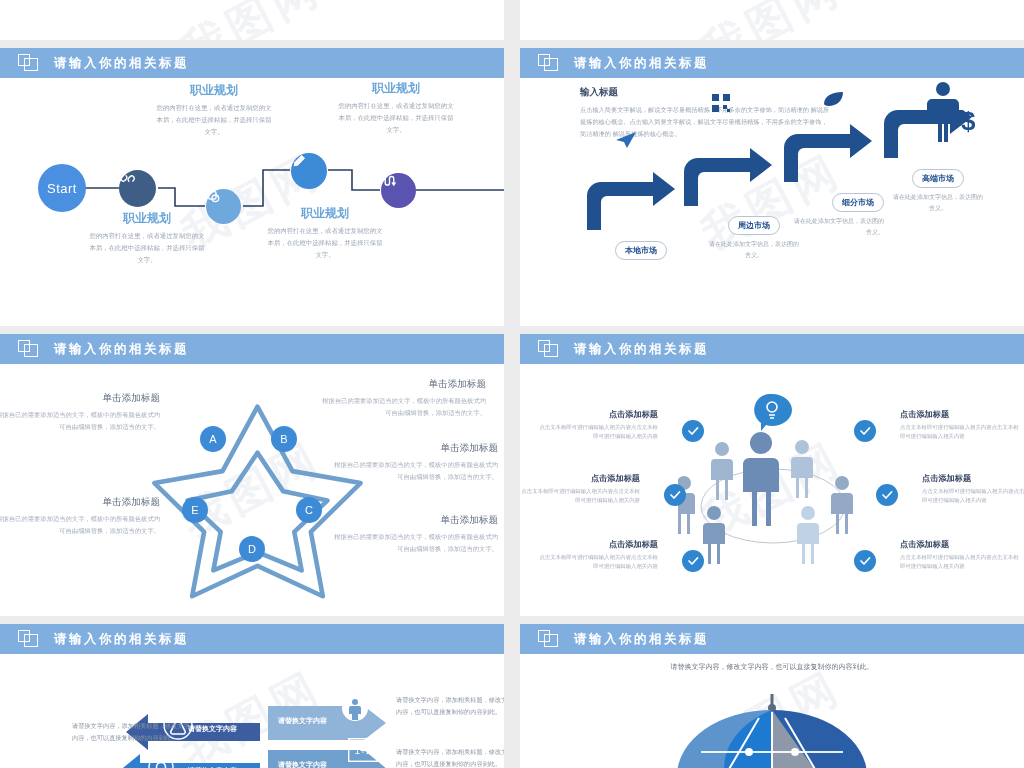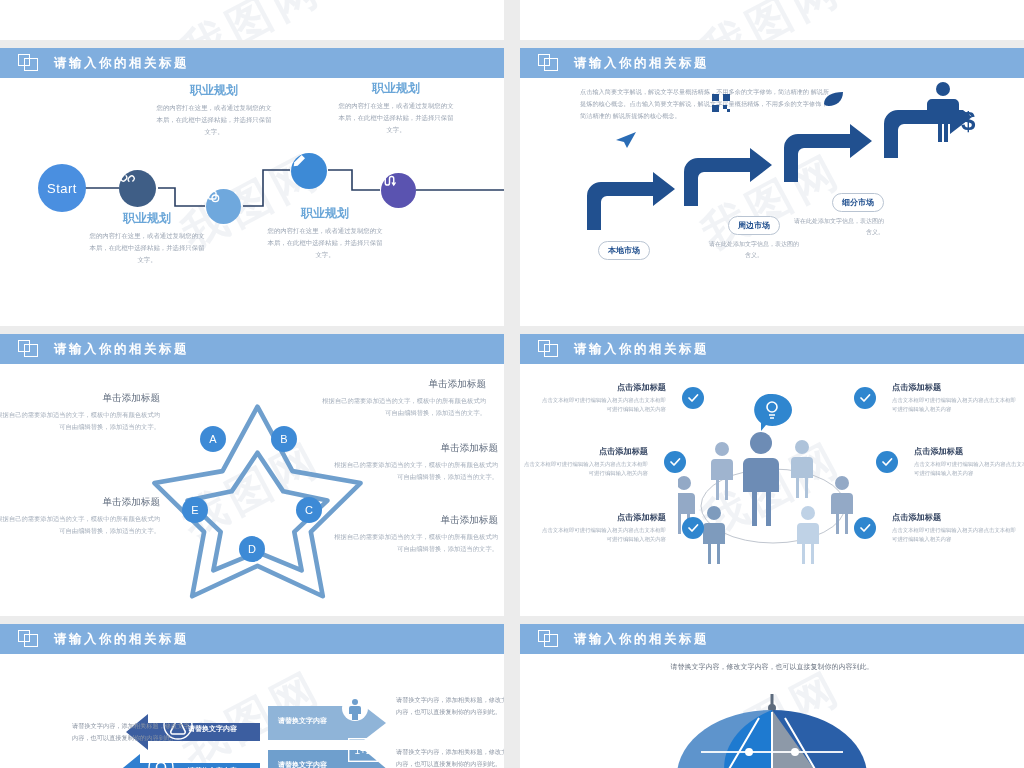--- a/index.html
+++ b/index.html
@@ -72,21 +72,21 @@
   .s3-txt .d{font-size:6.3px;color:#a3adba;line-height:1.95;}
   .s3-txt.r{text-align:right;}
   .s3-txt.l{text-align:right;}
   .star-node{
     position:absolute;width:26px;height:26px;border-radius:50%;
     background:#3d8ad6;color:#fff;font-size:11px;
     display:flex;align-items:center;justify-content:center;
   }
 
   
-  .s4-item{position:absolute;width:166px;display:flex;gap:16px;align-items:center;}
+  .s4-item{position:absolute;width:166px;display:flex;gap:24px;align-items:flex-end;margin-top:27px;}
   .s4-item .txt{flex:1;}
   .s4-item .t{font-size:8.2px;font-weight:700;color:#3a4a66;margin-bottom:3px;}
   .s4-item .d{font-size:5.4px;color:#a3adba;line-height:1.75;}
   .s4-item.left{flex-direction:row;text-align:right;}
   .s4-item.right{flex-direction:row;text-align:left;}
   .chk{width:22px;height:22px;border-radius:50%;background:#2f86cf;flex:0 0 auto;
     display:flex;align-items:center;justify-content:center;}
   .chk svg{display:block;}
 
   
@@ -195,20 +195,21 @@
       <span class="hdr-icon">
           <i class="a"></i>
           <i class="b"></i>
         </span>
       <span class="hdr-title">请输入你的相关标题</span>
     </div>
     <div class="body">
       <div class="wm">我图网</div>
 
       <div class="s2-head">
+        <div class="t">输入标题</div>
         <div class="d">点击输入简要文字解说，解说文字尽量概括精炼，不用多余的文字修饰，简洁精准的 解说所提炼的核心概念。点击输入简要文字解说，解说文字尽量概括精炼，不用多余的文字修饰，简洁精准的 解说所提炼的核心概念。</div>
       </div>
 
       <svg width="70" height="62" style="position:absolute;left:395px;top:2px;">
         <g fill="#21508f">
           <circle cx="28" cy="9" r="7"></circle>
           <path d="M17 19h22a5 5 0 0 1 5 5v20h-9V30h-2v32h-4V44h-2v18h-4V30h-2v14h-9V24a5 5 0 0 1 5-5z"></path>
           <path d="M47 27h14v4H47z" opacity="0"></path>
           <text x="46" y="50" font-size="26" font-family="Liberation Sans, sans-serif" font-weight="700" fill="#21508f">$</text>
         </g>
@@ -232,30 +233,34 @@
             <rect x="11" y="0" width="7" height="7"></rect>
             <rect x="0" y="11" width="7" height="7"></rect>
             <rect x="11" y="11" width="4" height="4"></rect>
             <rect x="15" y="15" width="3" height="3"></rect>
           </g>
       </svg>
       <svg width="22" height="16" style="position:absolute;left:302px;top:13px;">
         <path d="M2 13c0-8 8-12 19-12 0 9-7 14-14 14-2 0-5-1-5-2z" fill="#21508f"></path>
       </svg>
 
-      <div class="s2-lab" style="left:58px;top:161px;">
+      <div class="s2-lab" style="left:75px;top:161px;">
         <span class="s2-pill">本地市场</span>
         <div class="d"></div>
       </div>
       <div class="s2-lab" style="left:188px;top:137px;font-family:Liberation Mono, monospace;">
         <span class="s2-pill">周边市场</span>
         <div class="d">请在此处添加文字信息，表达图的含义。</div>
       </div>
       <div class="s2-lab" style="left:272px;top:113px;text-align:right;">
         <span class="s2-pill">细分市场</span>
+        <div class="d">请在此处添加文字信息，表达图的含义。</div>
+      </div>
+      <div class="s2-lab" style="left:372px;top:89px;">
+        <span class="s2-pill">高端市场</span>
         <div class="d">请在此处添加文字信息，表达图的含义。</div>
       </div>
     </div>
   </div>
 
   <div class="slide">
     <div class="hdr">
       <span class="hdr-icon">
           <i class="a"></i>
           <i class="b"></i>

